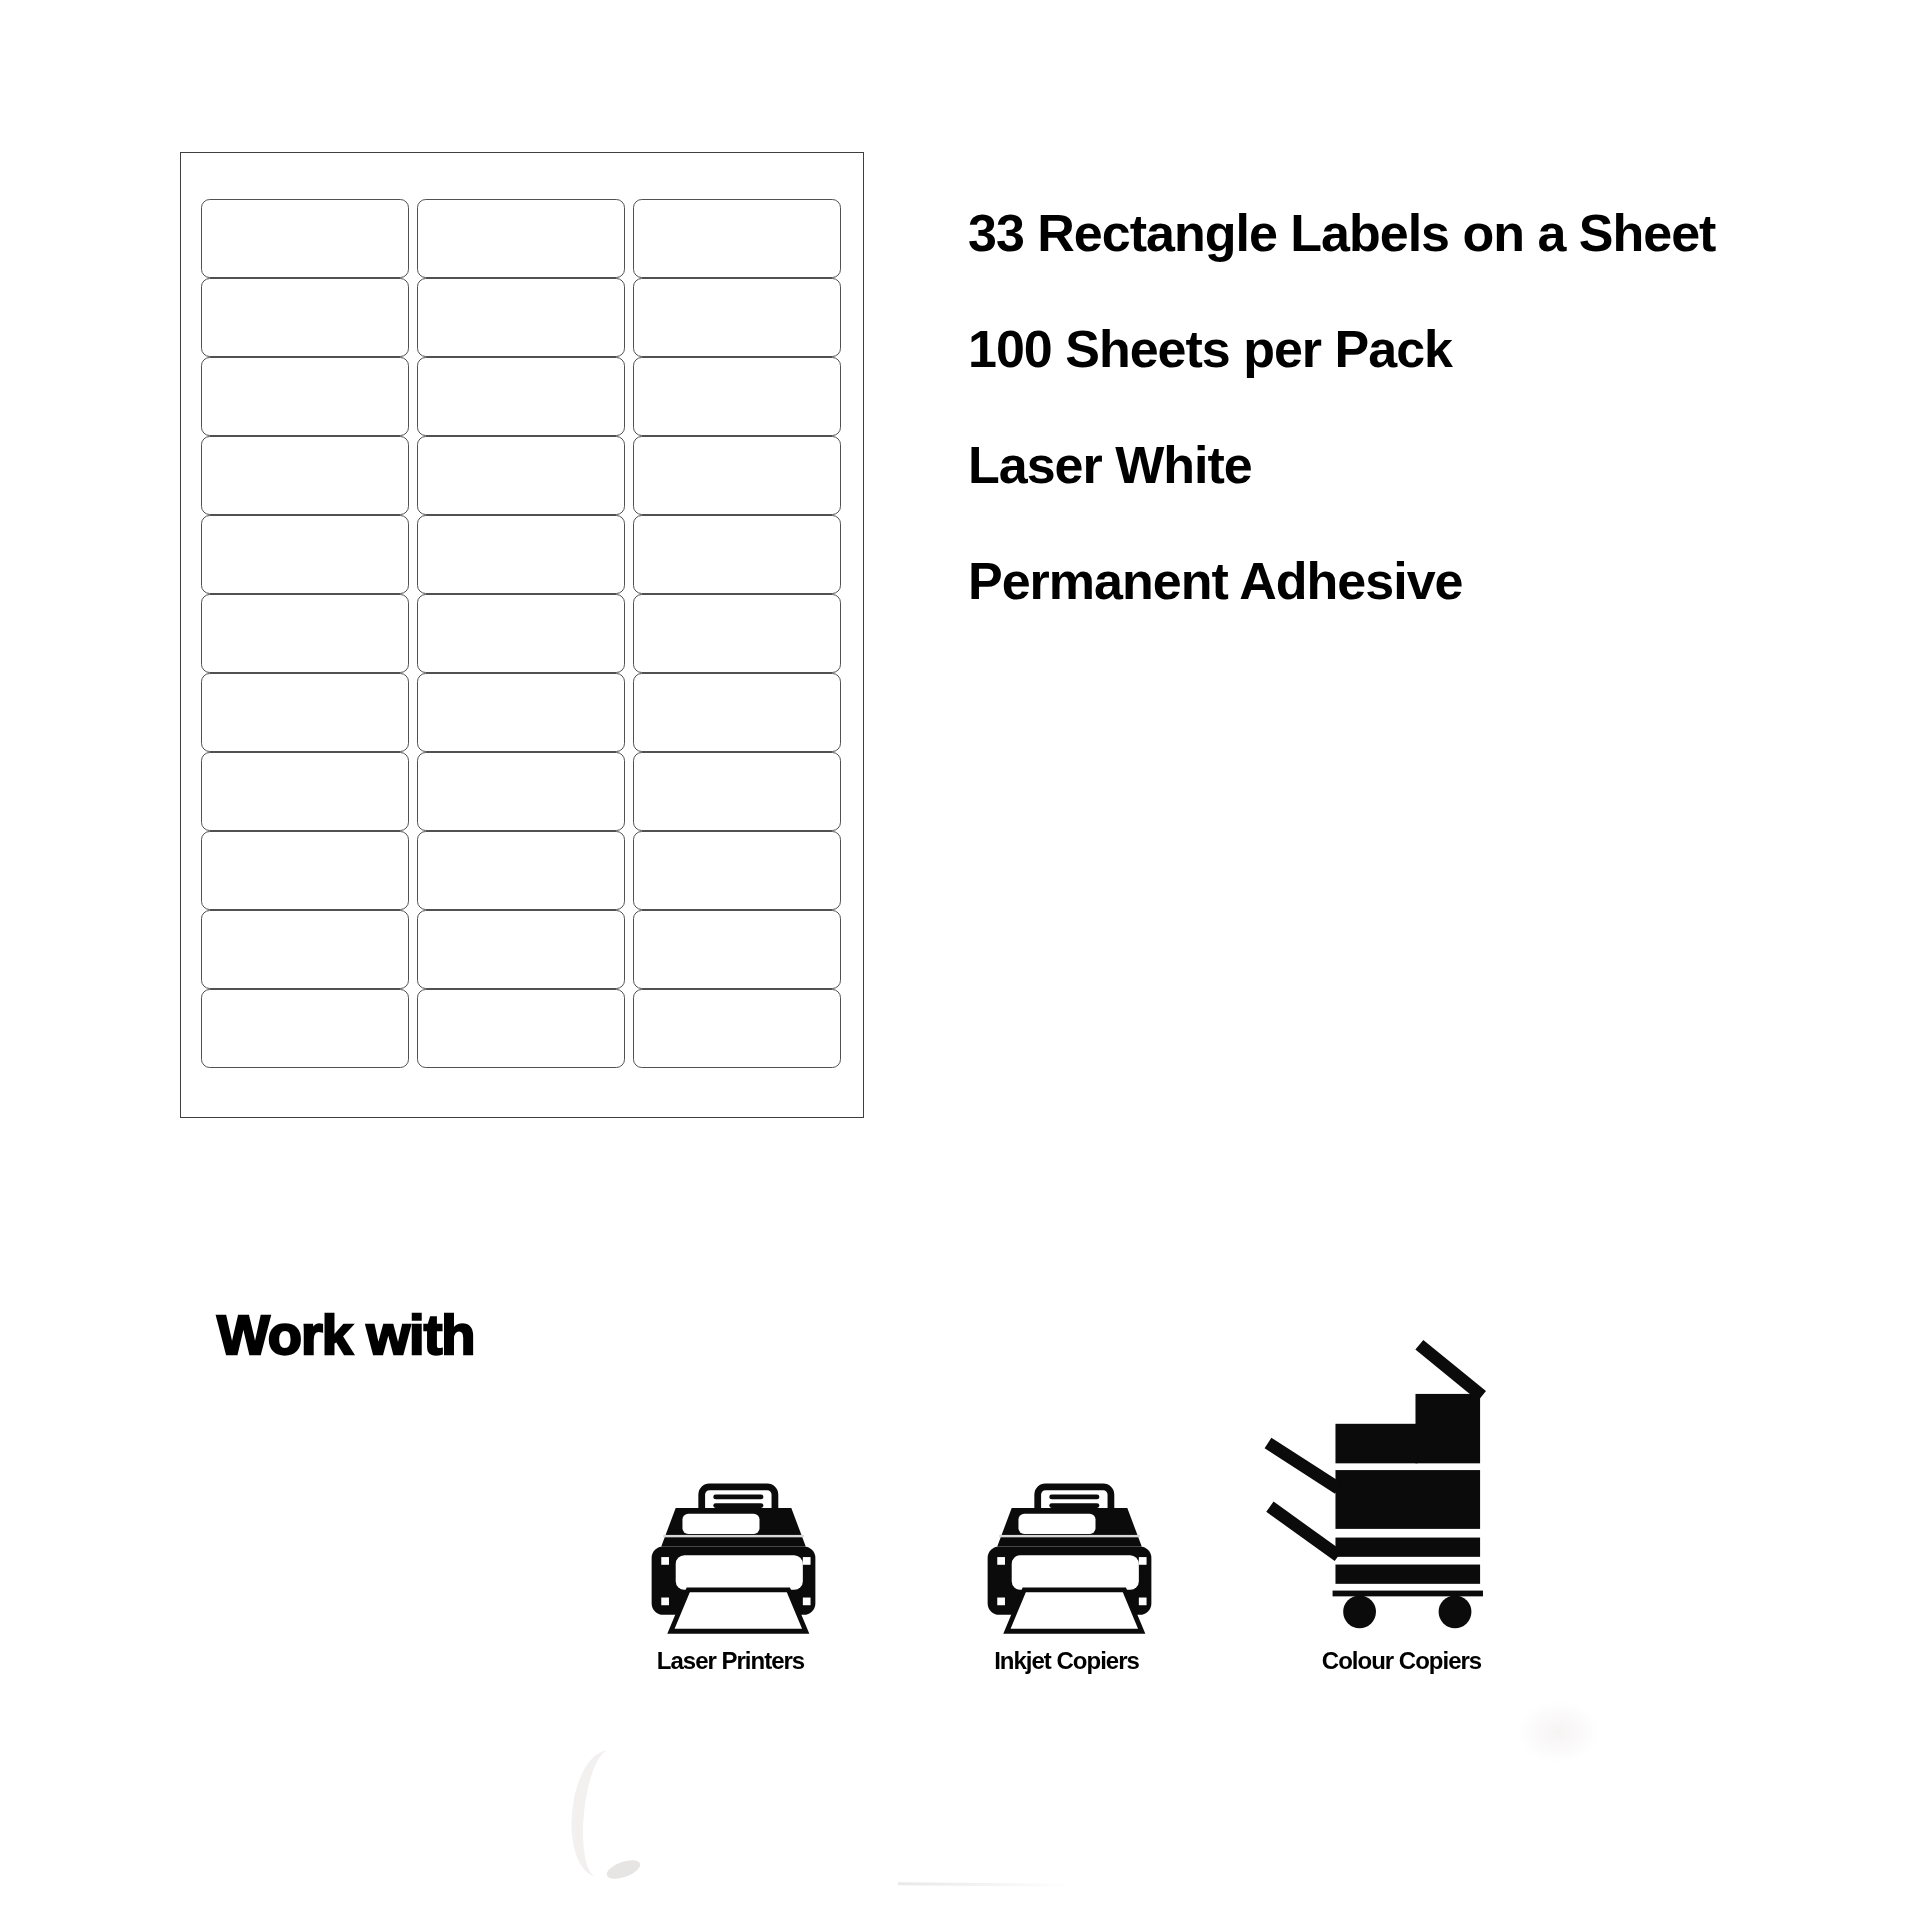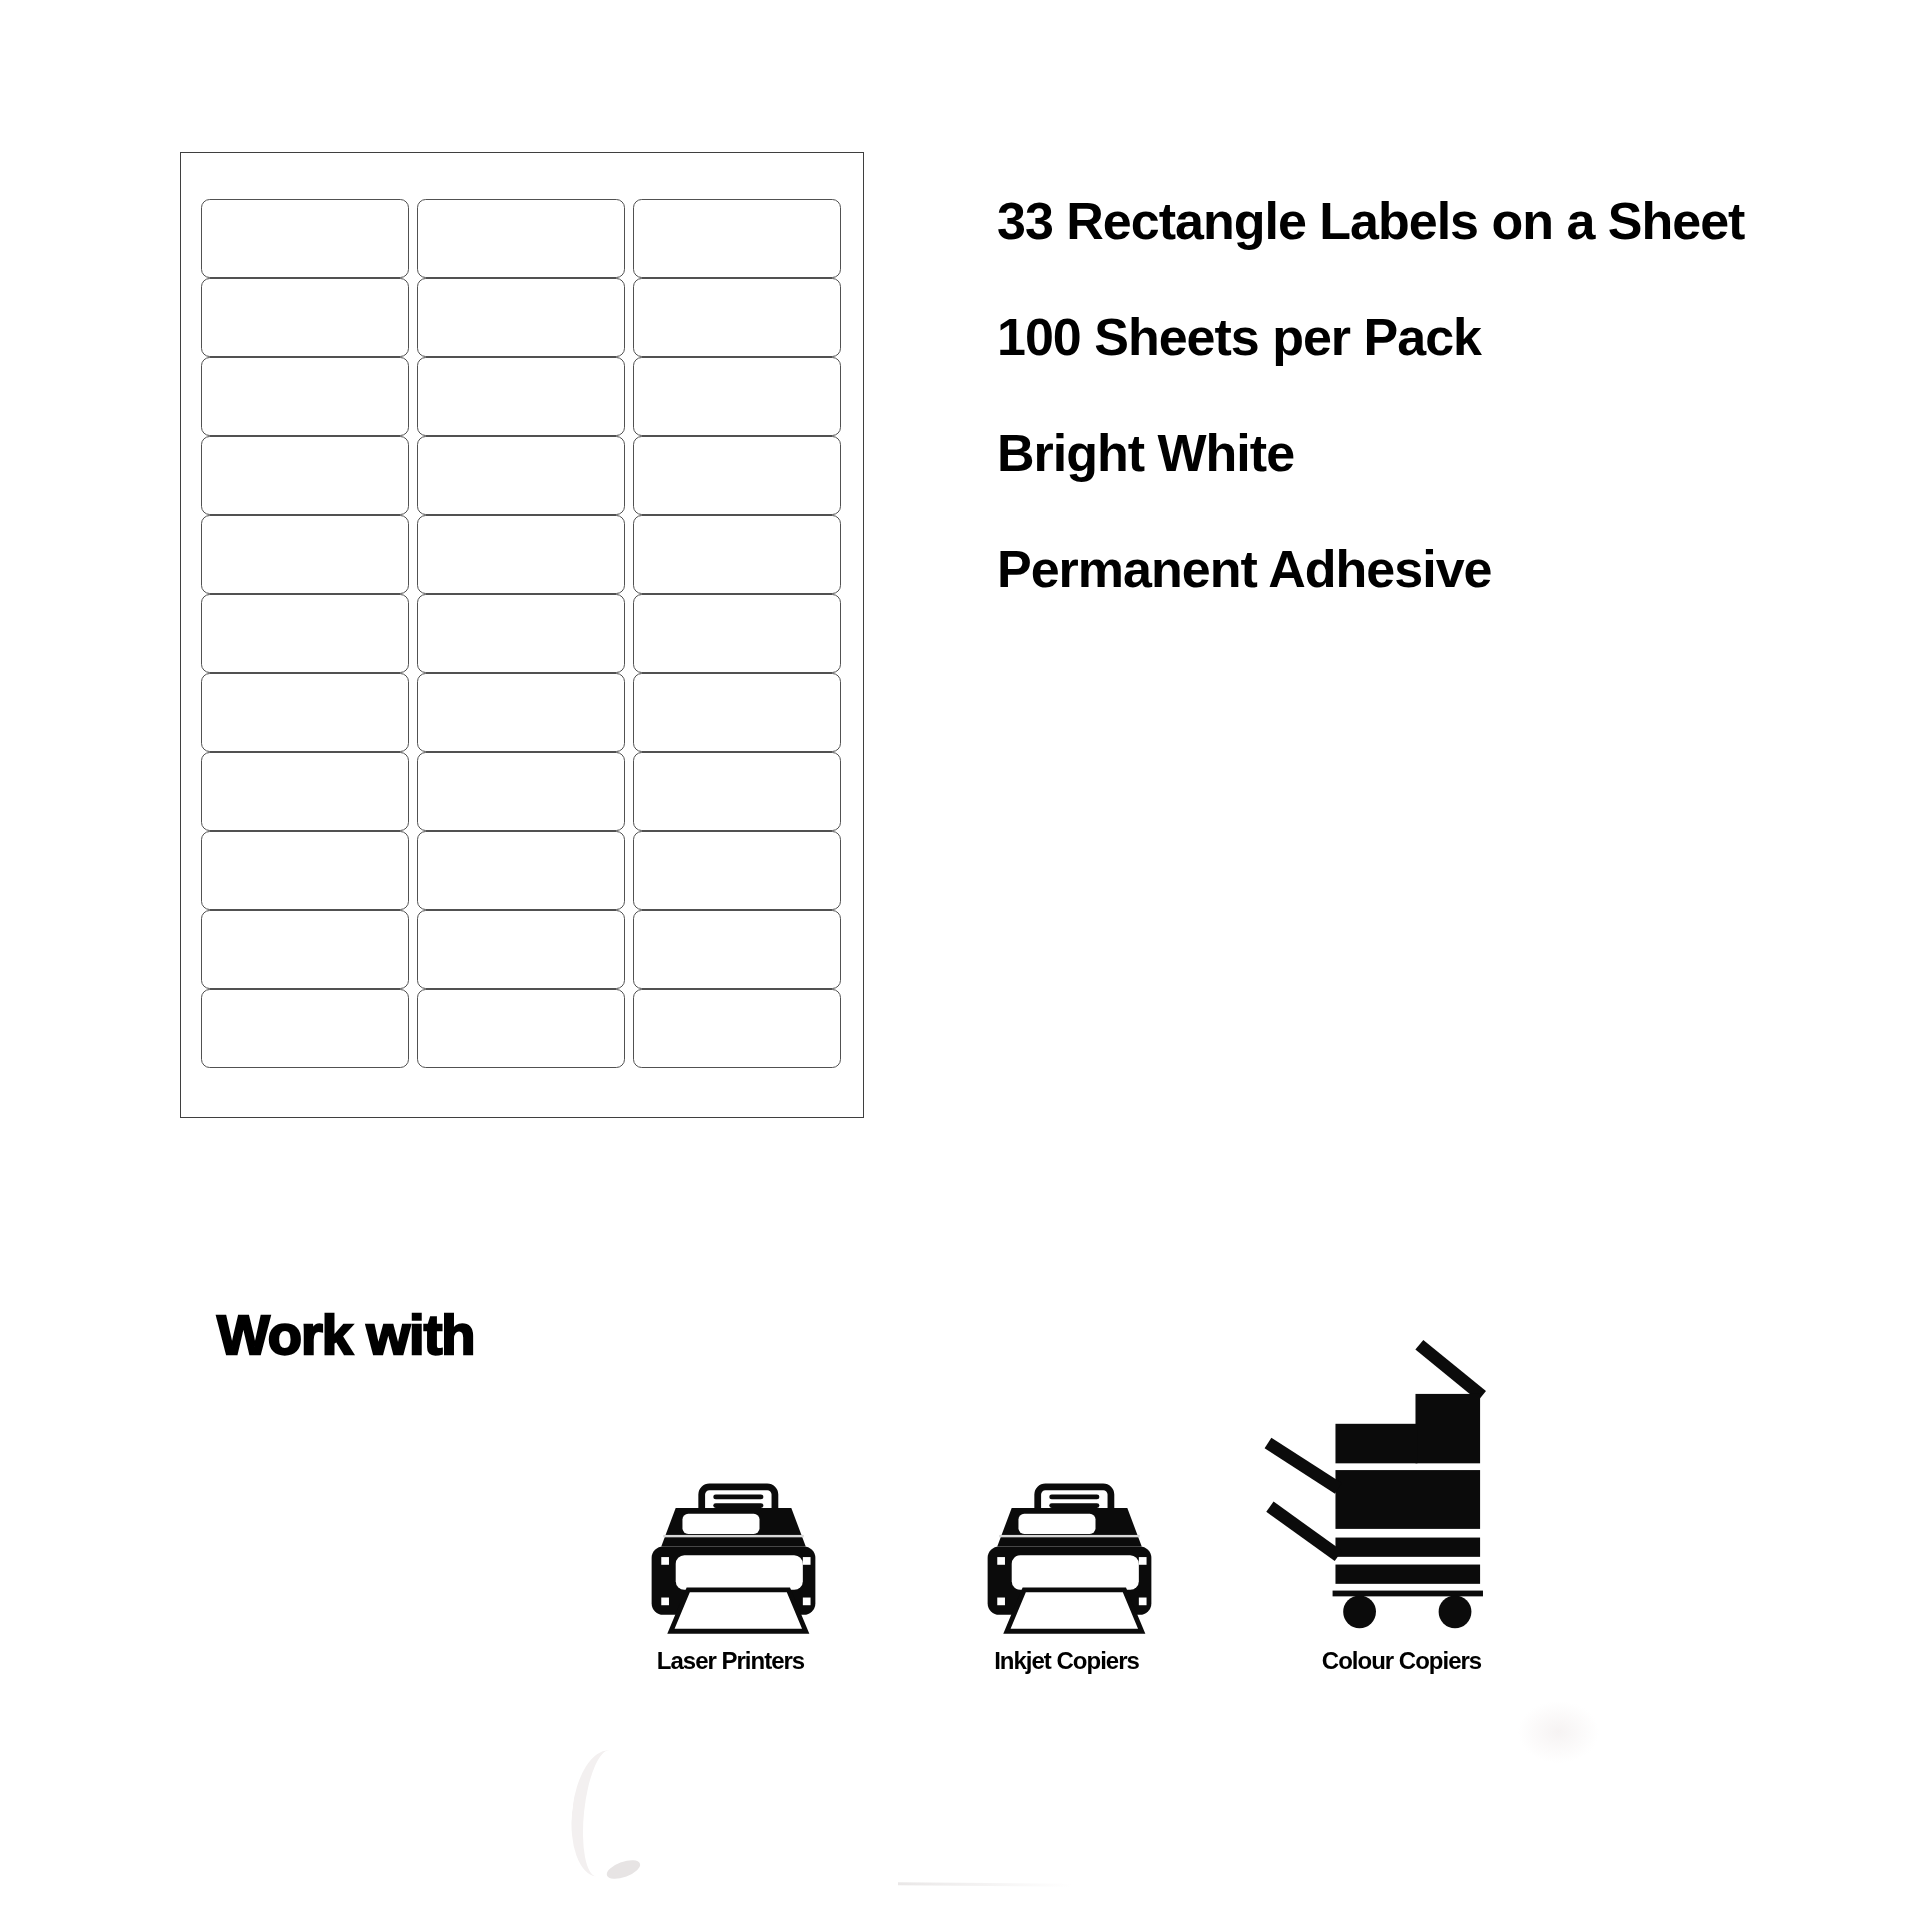--- a/index.html
+++ b/index.html
@@ -34,23 +34,22 @@
   .label-cell{
     border:1.5px solid var(--label-border,#515151);
     border-radius:8.7px;
     background:#ffffff;
     box-sizing:border-box;
   }
 
   
   .features{
     position:absolute;
-    left:968px; top:183px;
+    left:968px; top:195px;
     width:927px;
-    margin-left:29px;
   }
   .feature-line{
     height:77px;
     line-height:77px;
     margin-bottom:39px;
     font-size:52px;
     font-weight:700;
     letter-spacing:-1px;
     white-space:nowrap;
     color:var(--text-color,#000);
@@ -141,21 +140,21 @@
       <div class="label-cell"></div>
       <div class="label-cell"></div>
       <div class="label-cell"></div>
       <div class="label-cell"></div>
     </div>
 </div>
 
 <div class="features">
   <div class="feature-line">33 Rectangle Labels on a Sheet</div>
   <div class="feature-line">100 Sheets per Pack</div>
-  <div class="feature-line">Bright White</div>
+  <div class="feature-line">Laser White</div>
   <div class="feature-line">Permanent Adhesive</div>
 </div>
 
 <div class="work-with-heading">Work with</div>
 
 <div class="device-icon" style="left:642px; top:1481px; width:183px; height:156px;">
   <svg width="183" height="156" viewBox="0 0 190 160" fill="none" xmlns="http://www.w3.org/2000/svg">
     <rect x="62" y="5" width="76" height="30" rx="8" fill="#ffffff" stroke="currentColor" stroke-width="7"></rect>
     <rect x="74" y="13" width="52" height="5" rx="2.5" fill="currentColor"></rect>
     <rect x="74" y="22" width="52" height="5" rx="2.5" fill="currentColor"></rect>

